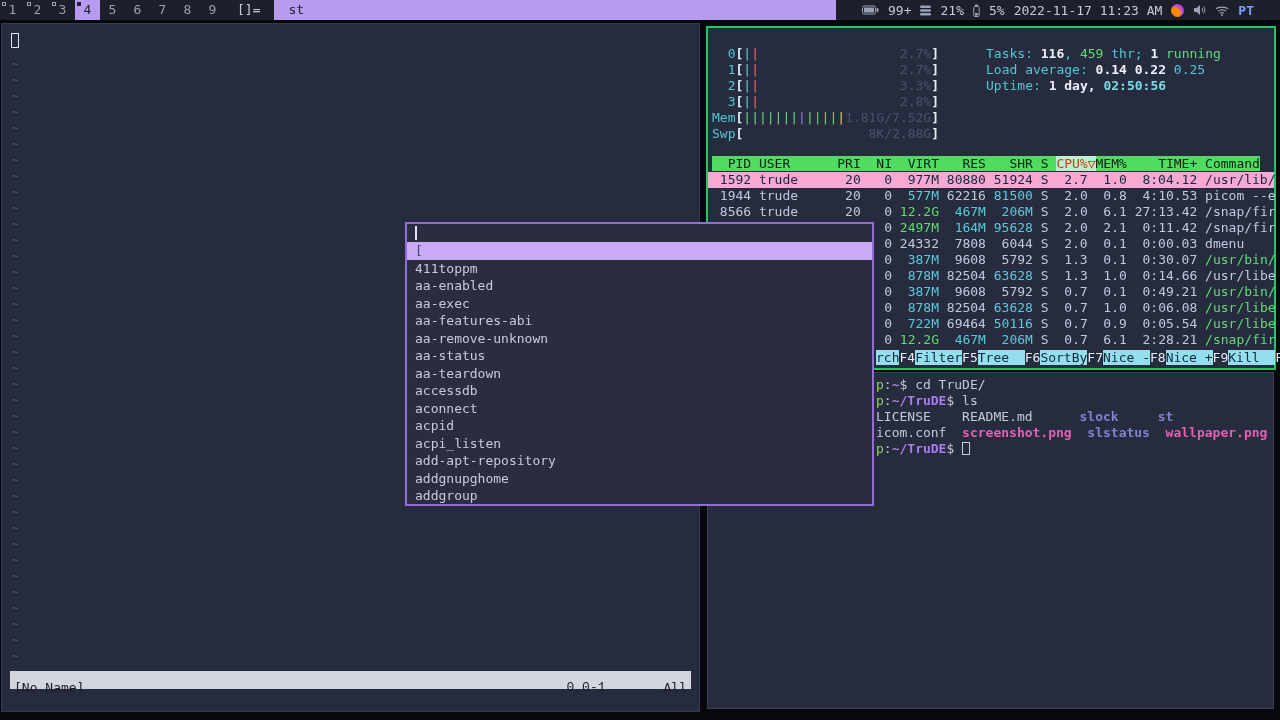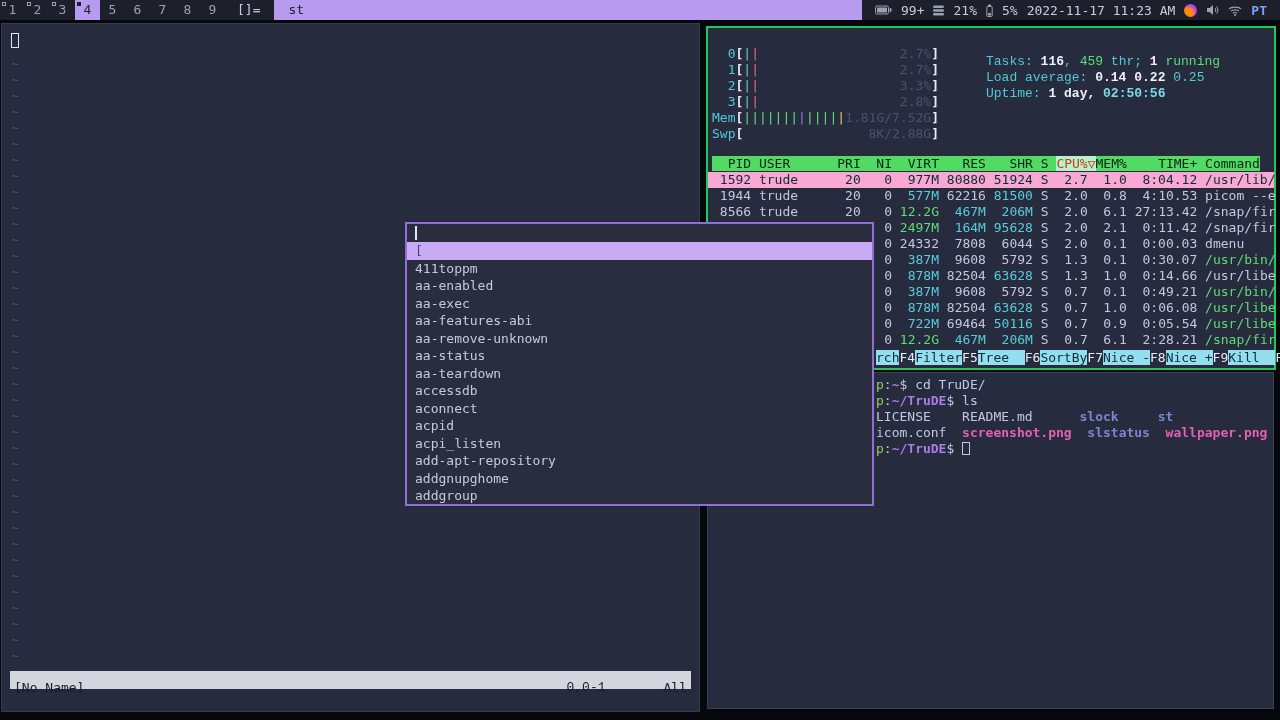--- a/index.html
+++ b/index.html
@@ -10,21 +10,21 @@
   .topbar { position:absolute; left:0; top:0; width:1280px; height:20px; background:#1d1f2b;
             display:flex; align-items:stretch; font-size:13px; color:#9aa0b5; }
   .tags { display:flex; }
   .tag { position:relative; width:25px; text-align:center; line-height:20px; cursor:default; }
   .tag.sel { background:#b79bef; color:#1e2030; }
   .tag .ind { position:absolute; left:2px; top:2px; width:4px; height:4px; }
   .tag .ind.hollow { border:1px solid #9aa0b5; }
   .tag .ind.filled { background:#1e2030; }
   .layout { line-height:20px; padding:0 12px; color:#c6cbde; }
   .wintitle { flex:1; background:#b79bef; color:#1e2030; line-height:20px; padding-left:14px; margin-left:2px; }
-  .statusarea { display:flex; align-items:center; gap:9px; padding:0 13px; background:#1d1f2b; }
+  .statusarea { display:flex; align-items:center; gap:9px; padding:0 26px; background:#1d1f2b; }
   .statusarea .txt { color:#c6cbde; }
   .kbd { color:#7aa2f7; font-weight:bold; }
   .ff-icon { width:13px; height:13px; border-radius:50%;
              background:radial-gradient(circle at 32% 68%, #ff8a00 0%, #ff8a00 38%, #c24ae0 55%, #7c3bd4 100%); }
 
   
   .win { position:absolute; background:#262b3d; }
   .win-vim  { left:1px;  top:23px;  width:699px; height:689px; border:1px solid #343a52; }
   .win-htop { left:706px; top:26px;  width:570px; height:344px; border:2px solid #22c55e; }
   .win-term { left:707px; top:372px; width:567px; height:337px; border:1px solid #3a4059; }
@@ -35,21 +35,21 @@
   .vim-cursor { position:absolute; left:9px; top:9px; width:8px; height:15px; border:1px solid #e2e6f2; }
   #vim-tildes { position:absolute; left:9px; top:32px; }
   .vline { height:16px; line-height:16px; font-size:13px; color:#4a5170; }
   .vim-status { position:absolute; left:8px; right:8px; bottom:22px; height:18px; background:#d4d6de;
                 color:#1a1c28; font-size:13px; line-height:18px; display:flex; padding:8px 4px; }
   .vim-status .pos { margin-left:auto;font-family:Liberation Mono, monospace; }
   .vim-status .scr { margin-left:58px; }
 
   
   #htop-meters { position:absolute; left:4px; top:18px; }
-  #htop-tasks  { position:absolute; left:278px; top:26px;font-family:Liberation Mono, monospace; }
+  #htop-tasks  { position:absolute; left:278px; top:18px; }
   #htop-table  { position:absolute; left:0; right:0; top:128px; }
   .h-header, .h-row { height:16px; line-height:16px; white-space:pre; font-size:13px; padding-left:4px; color:#c3c8de; }
   .h-row.selected { background:#f9a8d4; }
   .h-row.selected .sg-sel { color:#0e2b36; }
   #htop-fnbar { position:absolute; left:0; right:2px; bottom:2px; height:16px; line-height:16px;
                 white-space:pre; font-size:13px; padding-left:168px; }
 
   .sg-h   { background:#52db63; color:#0c2012; }
   .sg-hs  { background:#b9f0cf; color:#c2410c; }
   .sg-lbl { color:#53c7d6; }

